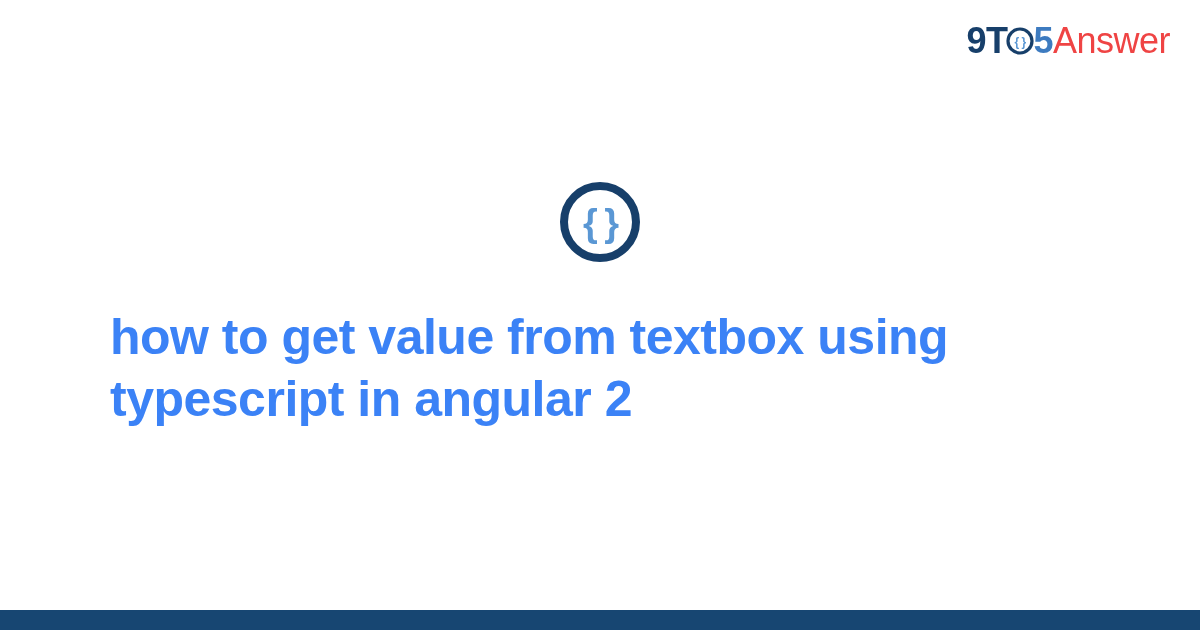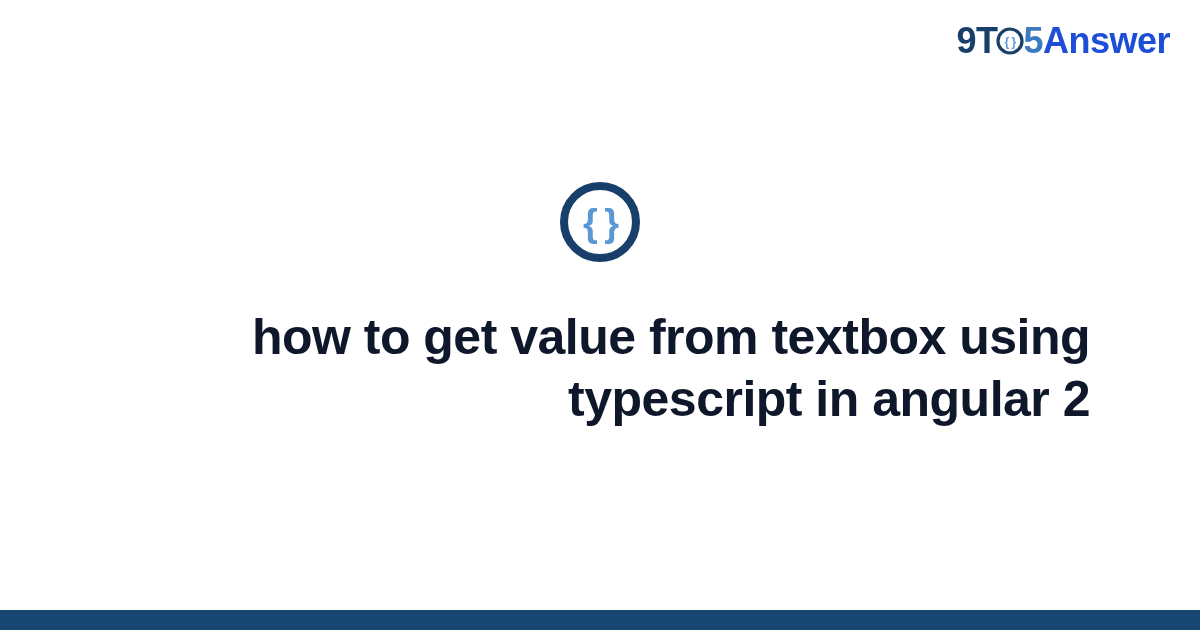--- a/index.html
+++ b/index.html
@@ -40,22 +40,22 @@
       vertical-align: middle;
       position: relative;
       top: -2px;
       margin: 0 -2px;
     }
     .logo .five {
       color: #3d7bc0;
       font-weight: 600;
     }
     .logo .answer {
-      color: #1d4ed8;
-      font-weight: 700;
+      color: #ef4444;
+      font-weight: 400;
     }
     .center-area {
       position: absolute;
       top: 0;
       left: 0;
       width: 100%;
       height: 610px;
       display: flex;
       flex-direction: column;
       align-items: center;
@@ -65,22 +65,22 @@
     .code-badge {
       width: 84px;
       height: 84px;
       display: flex;
       align-items: center;
       justify-content: center;
     }
     .title {
       font-size: 50px;
       font-weight: 700;
-      color: #0f172a;
-      text-align: right;
+      color: #3b82f6;
+      text-align: left;
       line-height: 1.25;
       letter-spacing: -0.5px;
       max-width: 980px;
     }
     .bottom-bar {
       position: absolute;
       bottom: 0;
       left: 0;
       width: 100%;
       height: 20px;

